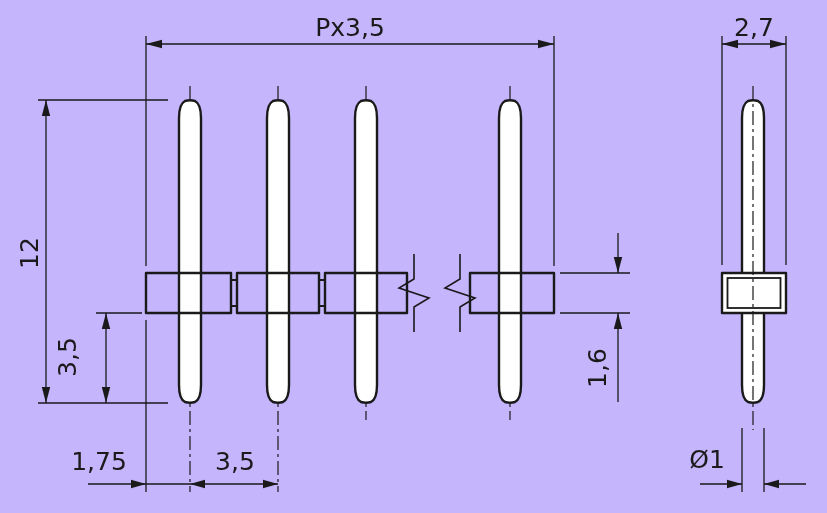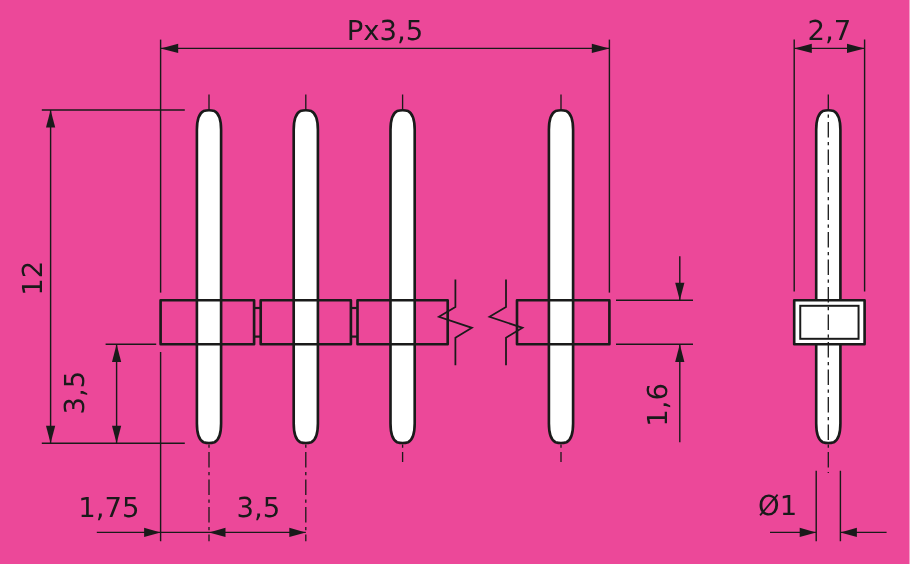--- a/index.html
+++ b/index.html
@@ -1,16 +1,16 @@
 <!DOCTYPE html>
 <html><head>
 <meta charset="utf-8">
 <style>
   html,body{margin:0;padding:0;background:#ffffff;}
-  .stage{position:relative;width:827px;height:513px;background:#ec4899;overflow:hidden;
+  .stage{position:relative;width:827px;height:513px;background:#c4b5fd;overflow:hidden;
          font-family:"DejaVu Sans", sans-serif;}
   svg{display:block;}
   .obj{stroke:#1a1a1a;stroke-width:2.4;fill:none;stroke-linecap:round;stroke-linejoin:round;}
   .objfill{stroke:#1a1a1a;stroke-width:2.4;fill:#ffffff;stroke-linejoin:round;}
   .thin{stroke:#1a1a1a;stroke-width:1.3;fill:none;stroke-linecap:butt;}
   .cl{stroke:#1a1a1a;stroke-width:1.2;fill:none;stroke-dasharray:14 4 3 4;}
   .web{stroke:#1a1a1a;stroke-width:2;fill:none;}
   .brk{stroke:#1a1a1a;stroke-width:1.6;fill:none;stroke-linejoin:miter;}
   .arr{fill:#1a1a1a;stroke:none;}
   text{font-family:"DejaVu Sans", sans-serif;font-size:25px;fill:#1a1a1a;stroke:none;}

